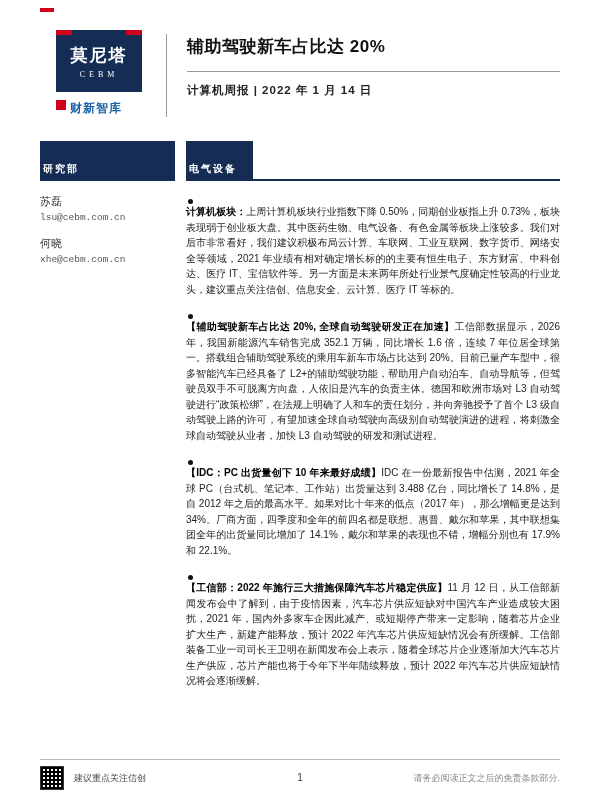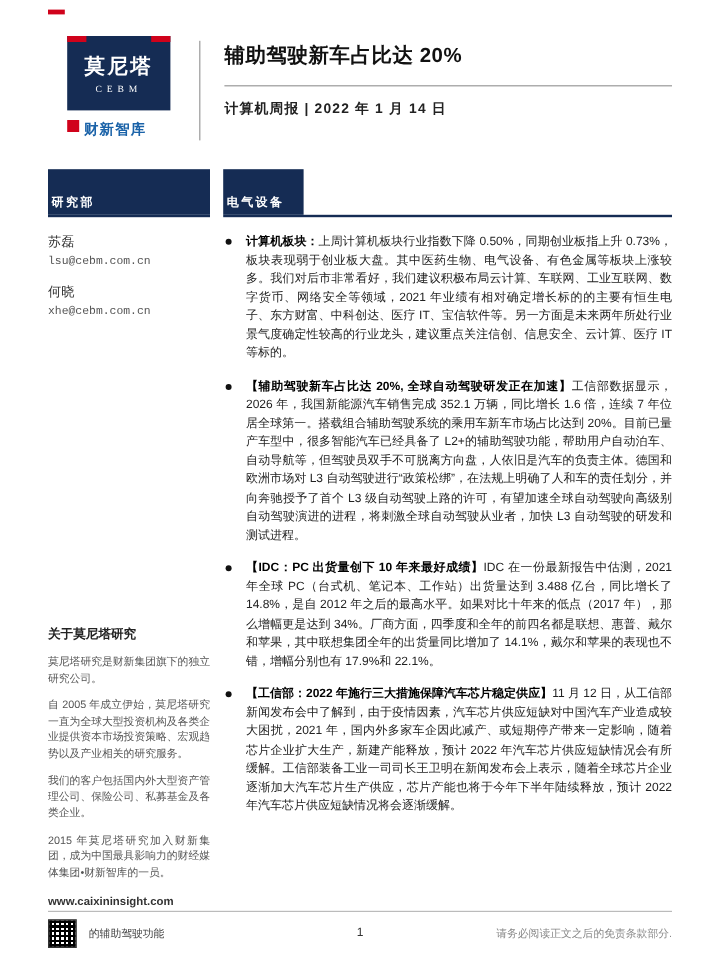--- a/index.html
+++ b/index.html
@@ -41,21 +41,21 @@
   .analyst { margin-top:13px; }
   .analyst-name { font-size:11px; font-weight:normal; color:#333; }
   .analyst-email { font-size:9.5px; color:#555; margin-top:3px; text-decoration:none; display:block;font-family:Liberation Mono, monospace; }
 
   .about { margin-top:auto; }
   .about-title { font-size:10.5px; font-weight:bold; color:#222; margin-bottom:9px; }
   .about-par { font-size:9px; color:#555; line-height:1.5; margin-bottom:9px; text-align:justify; }
   .website { font-size:9.5px; font-weight:bold; color:#333; margin-top:12px; text-decoration:none; display:block; }
 
   .bullets { list-style:none; margin-top:13px; }
-  .bullets li { display:flex; margin-bottom:12px; }
+  .bullets li { display:flex; margin-bottom:12px;flex-direction:column; }
   .dot { width:5px; height:5px; border-radius:50%; background:#111; margin:5px 12px 0 2px; flex-shrink:0; }
   .btext { font-size:10px; line-height:1.55; text-align:justify; color:#222; }
   .btext b { color:#000; }
 
   
   .footer { position:absolute; left:40px; right:40px; bottom:10px;
             border-top:1px solid #bbb; padding-top:6px; display:flex; align-items:center; }
   .qr { width:24px; height:24px; border:1px solid #333; margin-right:10px; flex-shrink:0;
         background-image:
           repeating-linear-gradient(0deg,#000 0 2px,transparent 2px 4px),
@@ -99,28 +99,20 @@
 
       <div class="analyst">
         <div class="analyst-name">苏磊</div>
         <a class="analyst-email">lsu@cebm.com.cn</a>
       </div>
       <div class="analyst">
         <div class="analyst-name">何晓</div>
         <a class="analyst-email">xhe@cebm.com.cn</a>
       </div>
 
-      <div class="about">
-        <div class="about-title">关于莫尼塔研究</div>
-        <p class="about-par">莫尼塔研究是财新集团旗下的独立研究公司。</p>
-        <p class="about-par">自 2005 年成立伊始，莫尼塔研究一直为全球大型投资机构及各类企业提供资本市场投资策略、宏观趋势以及产业相关的研究服务。</p>
-        <p class="about-par">我们的客户包括国内外大型资产管理公司、保险公司、私募基金及各类企业。</p>
-        <p class="about-par">2015 年莫尼塔研究加入财新集团，成为中国最具影响力的财经媒体集团•财新智库的一员。</p>
-        <a class="website">www.caixininsight.com</a>
-      </div>
     </div>
 
     <div class="main">
       <div class="sec-head">
         <span class="sec-tab">电气设备</span>
         <span style="flex:1"></span>
       </div>
 
       <ul class="bullets">
         <li>
@@ -138,18 +130,18 @@
         <li>
           <span class="dot"></span>
           <p class="btext"><b>【工信部：2022 年施行三大措施保障汽车芯片稳定供应】</b><span>11 月 12 日，从工信部新闻发布会中了解到，由于疫情因素，汽车芯片供应短缺对中国汽车产业造成较大困扰，2021 年，国内外多家车企因此减产、或短期停产带来一定影响，随着芯片企业扩大生产，新建产能释放，预计 2022 年汽车芯片供应短缺情况会有所缓解。工信部装备工业一司司长王卫明在新闻发布会上表示，随着全球芯片企业逐渐加大汽车芯片生产供应，芯片产能也将于今年下半年陆续释放，预计 2022 年汽车芯片供应短缺情况将会逐渐缓解。</span></p>
         </li>
       </ul>
     </div>
   </div>
 
   <div class="footer">
     <div class="qr"></div>
-    <span class="footer-company">的辅助驾驶功能</span>
+    <span class="footer-company">建议重点关注信创</span>
     <span class="footer-page">1</span>
     <span class="footer-disclaimer">请务必阅读正文之后的免责条款部分.</span>
   </div>
 
 </div>
 
 </body></html>

